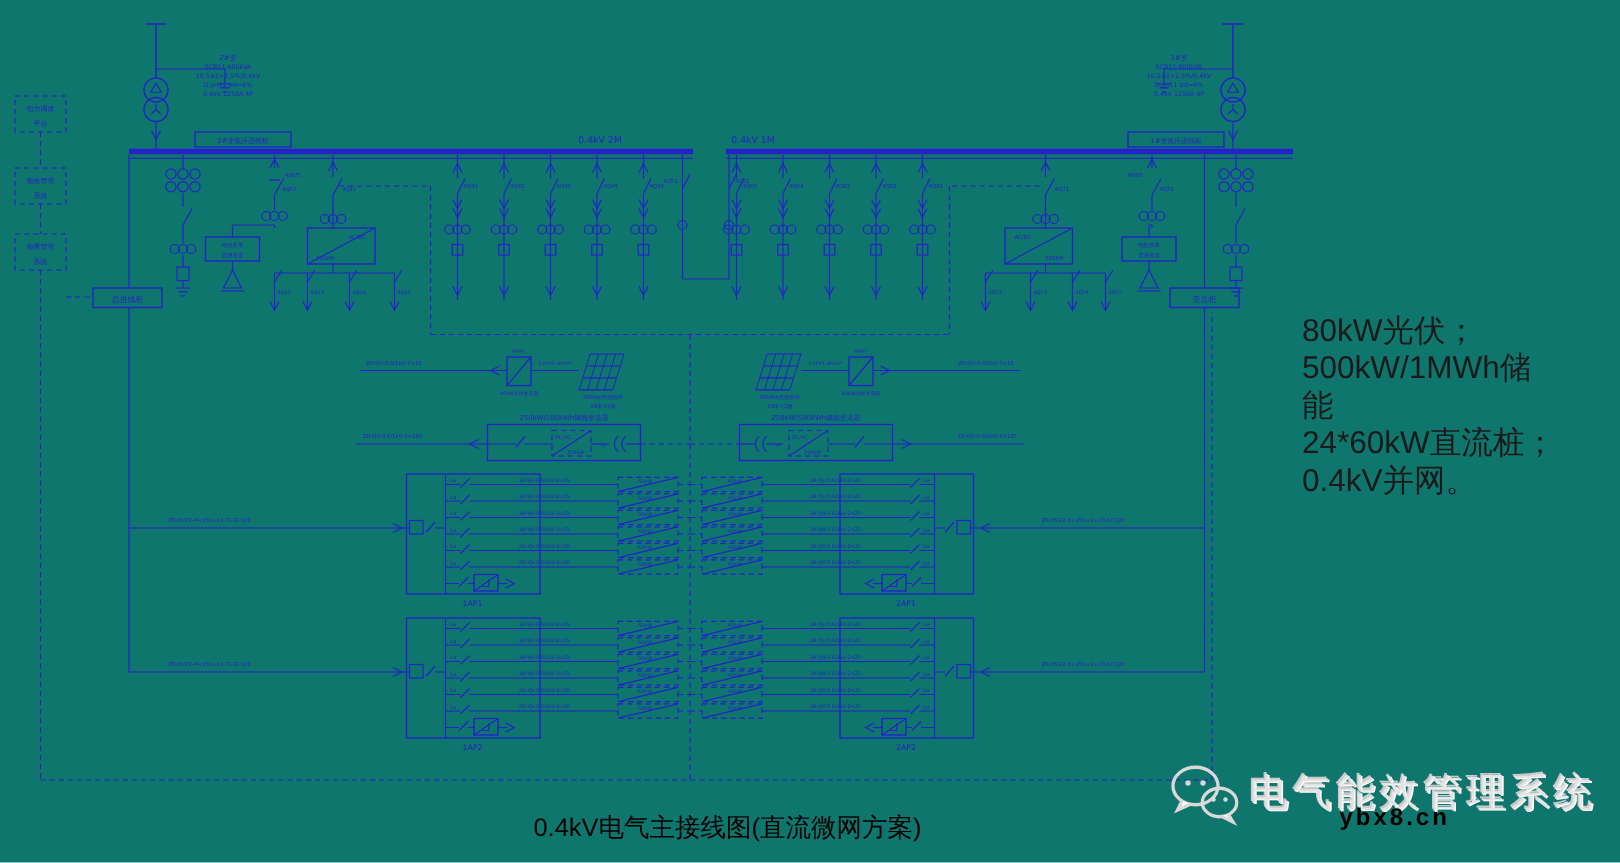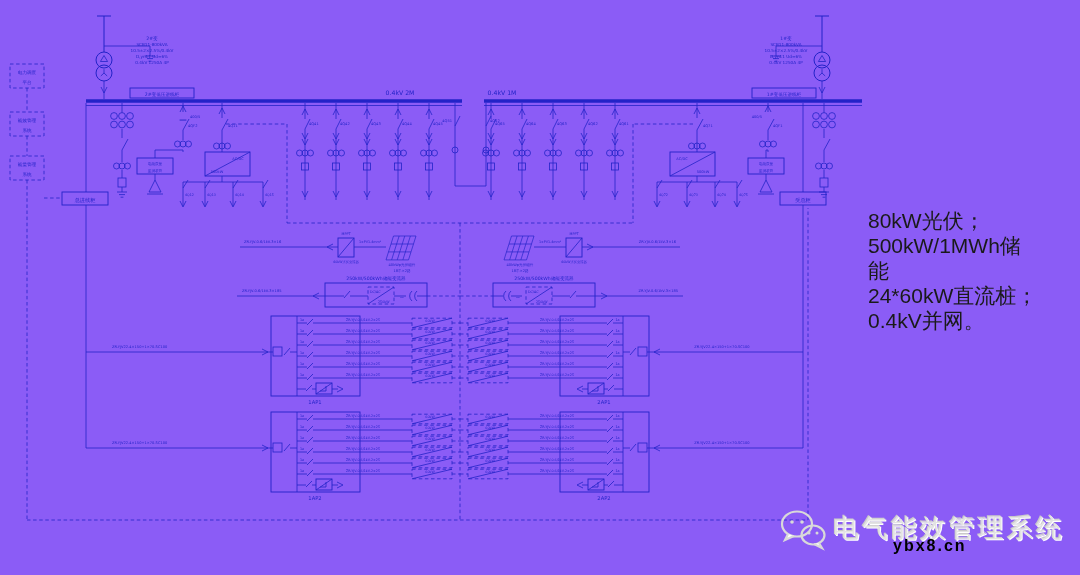--- a/index.html
+++ b/index.html
@@ -1,16 +1,16 @@
 <!DOCTYPE html>
 <html><head>
 <meta charset="utf-8">
 <style>
   html,body{margin:0;padding:0;background:#fff;}
-  #stage{position:relative;width:1080px;height:575px;background:#8b5cf6;overflow:hidden;
+  #stage{position:relative;width:1080px;height:575px;background:#0f766e;overflow:hidden;
          font-family:"Liberation Sans","DejaVu Sans",sans-serif;}
   svg text{font-family:"DejaVu Sans","Liberation Sans",sans-serif;fill:#2323c8;}
   .ln{stroke:#2323c8;fill:none;stroke-width:0.8;}
   .lnt{stroke:#2323c8;fill:none;stroke-width:1;}
   .bus{stroke:#2323c8;stroke-width:3.6;}
   .dsh{stroke:#2323c8;fill:none;stroke-width:0.8;stroke-dasharray:3.5 2.6;}
   .bx{fill:none;stroke:#2323c8;stroke-width:0.9;}
   .t3{font-size:3.3px;}
   .t35{font-size:3.6px;}
   .t4{font-size:4.2px;}
@@ -459,20 +459,21 @@
 
 <div id="notes">
   <div>80kW光伏；</div>
   <div>500kW/1MWh储</div>
   <div>能</div>
   <div>24*60kW直流桩；</div>
   <div>0.4kV并网。</div>
 </div>
 
 
+<div id="main-title">0.4kV电气主接线图(直流微网方案)</div>
 
 
 <div id="watermark">
   <svg width="56" height="46" style="position:absolute;left:0;top:4px;">
     <g fill="none" stroke="#d9d9d9" stroke-width="2.2">
       <ellipse cx="22" cy="17" rx="15" ry="12.5"></ellipse>
       <path d="M13,27 L10,33 L19,29" fill="#fff" stroke="#d9d9d9"></path>
       <ellipse cx="38" cy="28" rx="11.5" ry="9.5"></ellipse>
       <path d="M44,36 L47,41 L39,37" fill="#fff" stroke="#d9d9d9"></path>
     </g>

